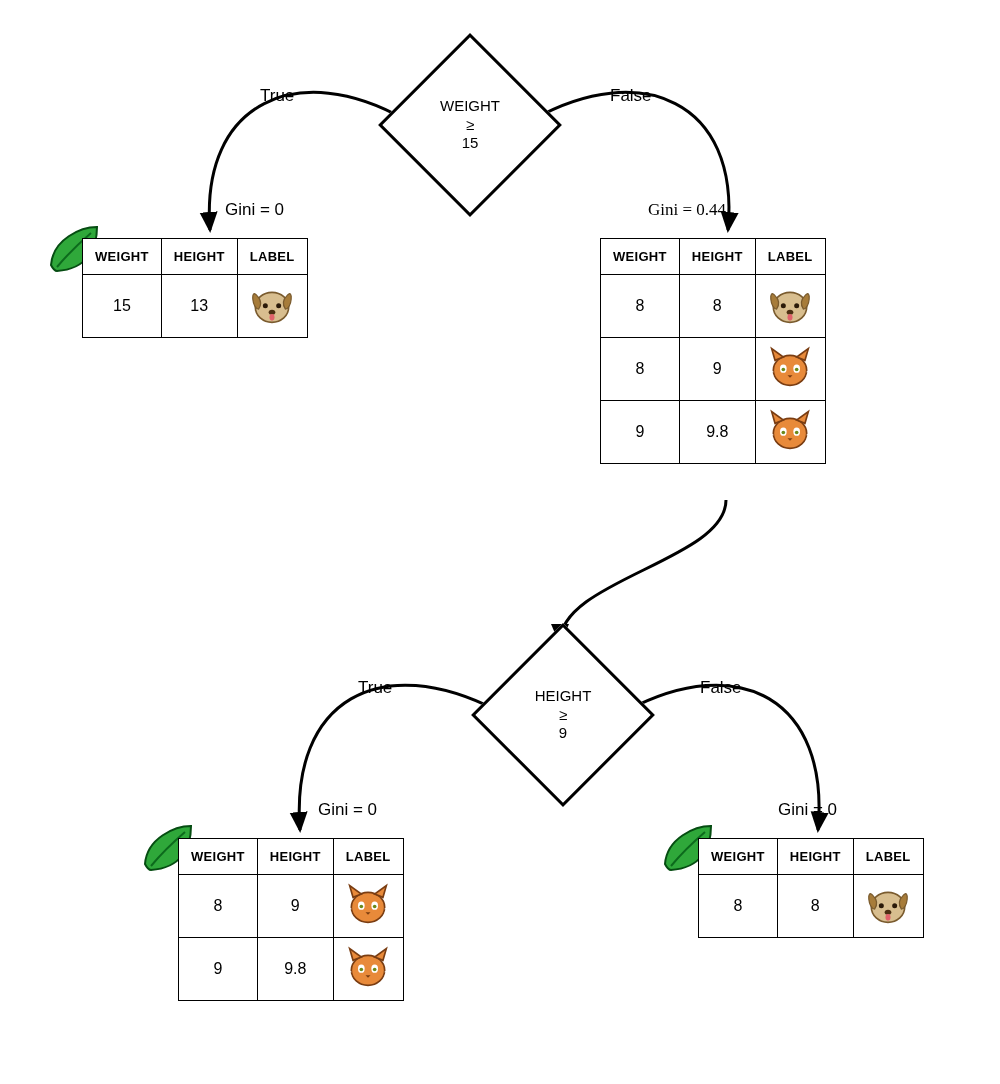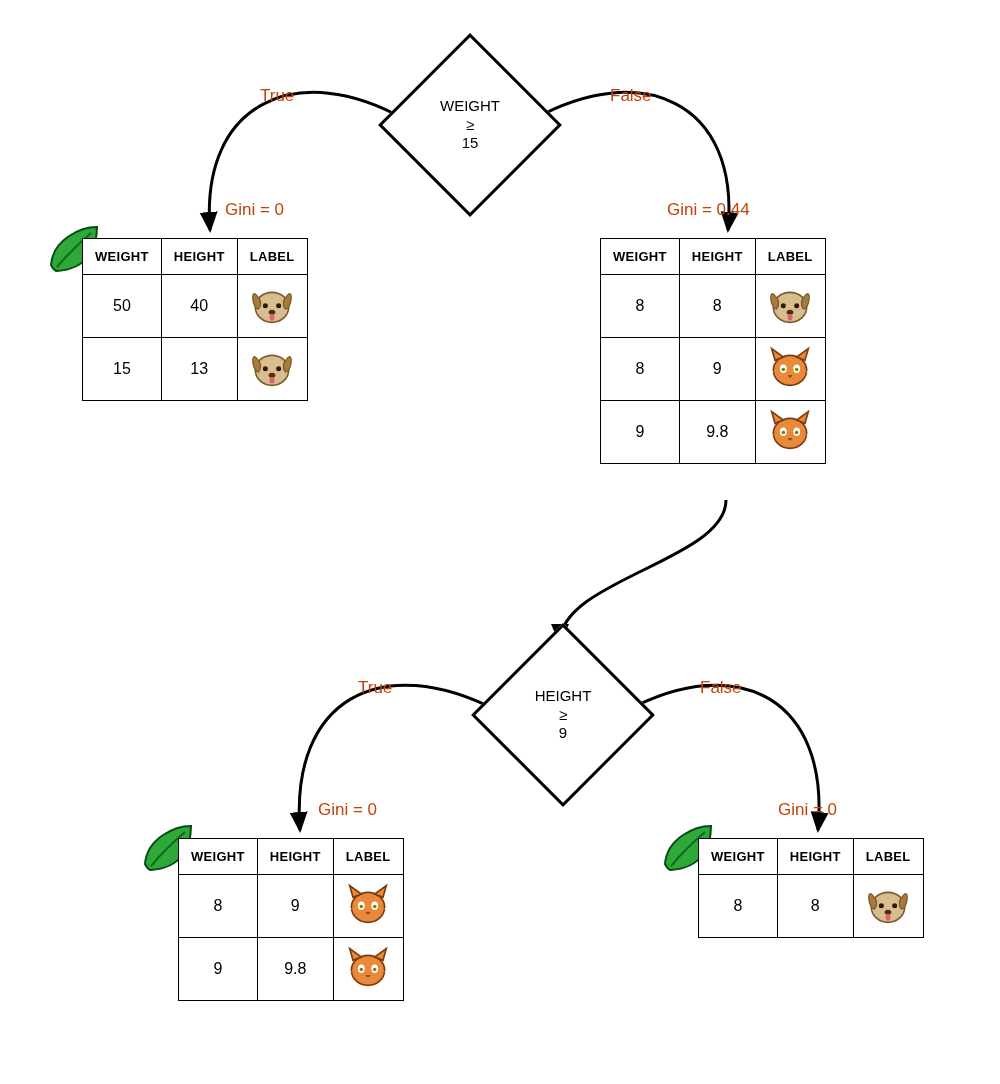--- a/index.html
+++ b/index.html
@@ -24,21 +24,21 @@
   .diamond-inner {
     position: absolute;
     width: 100%; height: 100%;
     transform: rotate(-45deg);
     display: flex; flex-direction: column;
     align-items: center; justify-content: center;
     font-size: 15px; line-height: 1.25;
   }
 
   
-  .lbl { position: absolute; font-size: 17px; color:#c2410c; }
+  .lbl { position: absolute; font-size: 17px; color:#000000; }
 
   
   .tbl {
     position: absolute;
     border-collapse: collapse;
     background: #fff;
     font-size: 15px;
   }
   .tbl th, .tbl td {
     border: 1px solid #000;
@@ -133,37 +133,30 @@
       <use href="#leaf-icon"></use>
     </svg>
   <table class="tbl" id="tblA" style="left:82px; top:238px;">
       <tbody>
         <tr>
           <th>WEIGHT</th>
           <th>HEIGHT</th>
           <th>LABEL</th>
         </tr>
         <tr>
-          <td>50</td>
-          <td>40</td>
-          <td class="icon"><svg width="50" height="46" viewBox="-4 0 60 48">
-              <use href="#dog-icon"></use>
-            </svg></td>
-        </tr>
-        <tr>
           <td>15</td>
           <td>13</td>
           <td class="icon"><svg width="50" height="46" viewBox="-4 0 60 48">
               <use href="#dog-icon"></use>
             </svg></td>
         </tr>
       </tbody>
     </table>
 
-  <span class="lbl" style="left:667px; top:200px;">Gini = 0.44</span>
+  <span class="lbl" style="left:648px; top:200px;font-family:Liberation Serif, serif;">Gini = 0.44</span>
   <table class="tbl" id="tblB" style="left:600px; top:238px;">
       <tbody>
         <tr>
           <th>WEIGHT</th>
           <th>HEIGHT</th>
           <th>LABEL</th>
         </tr>
         <tr>
           <td>8</td>
           <td>8</td>

